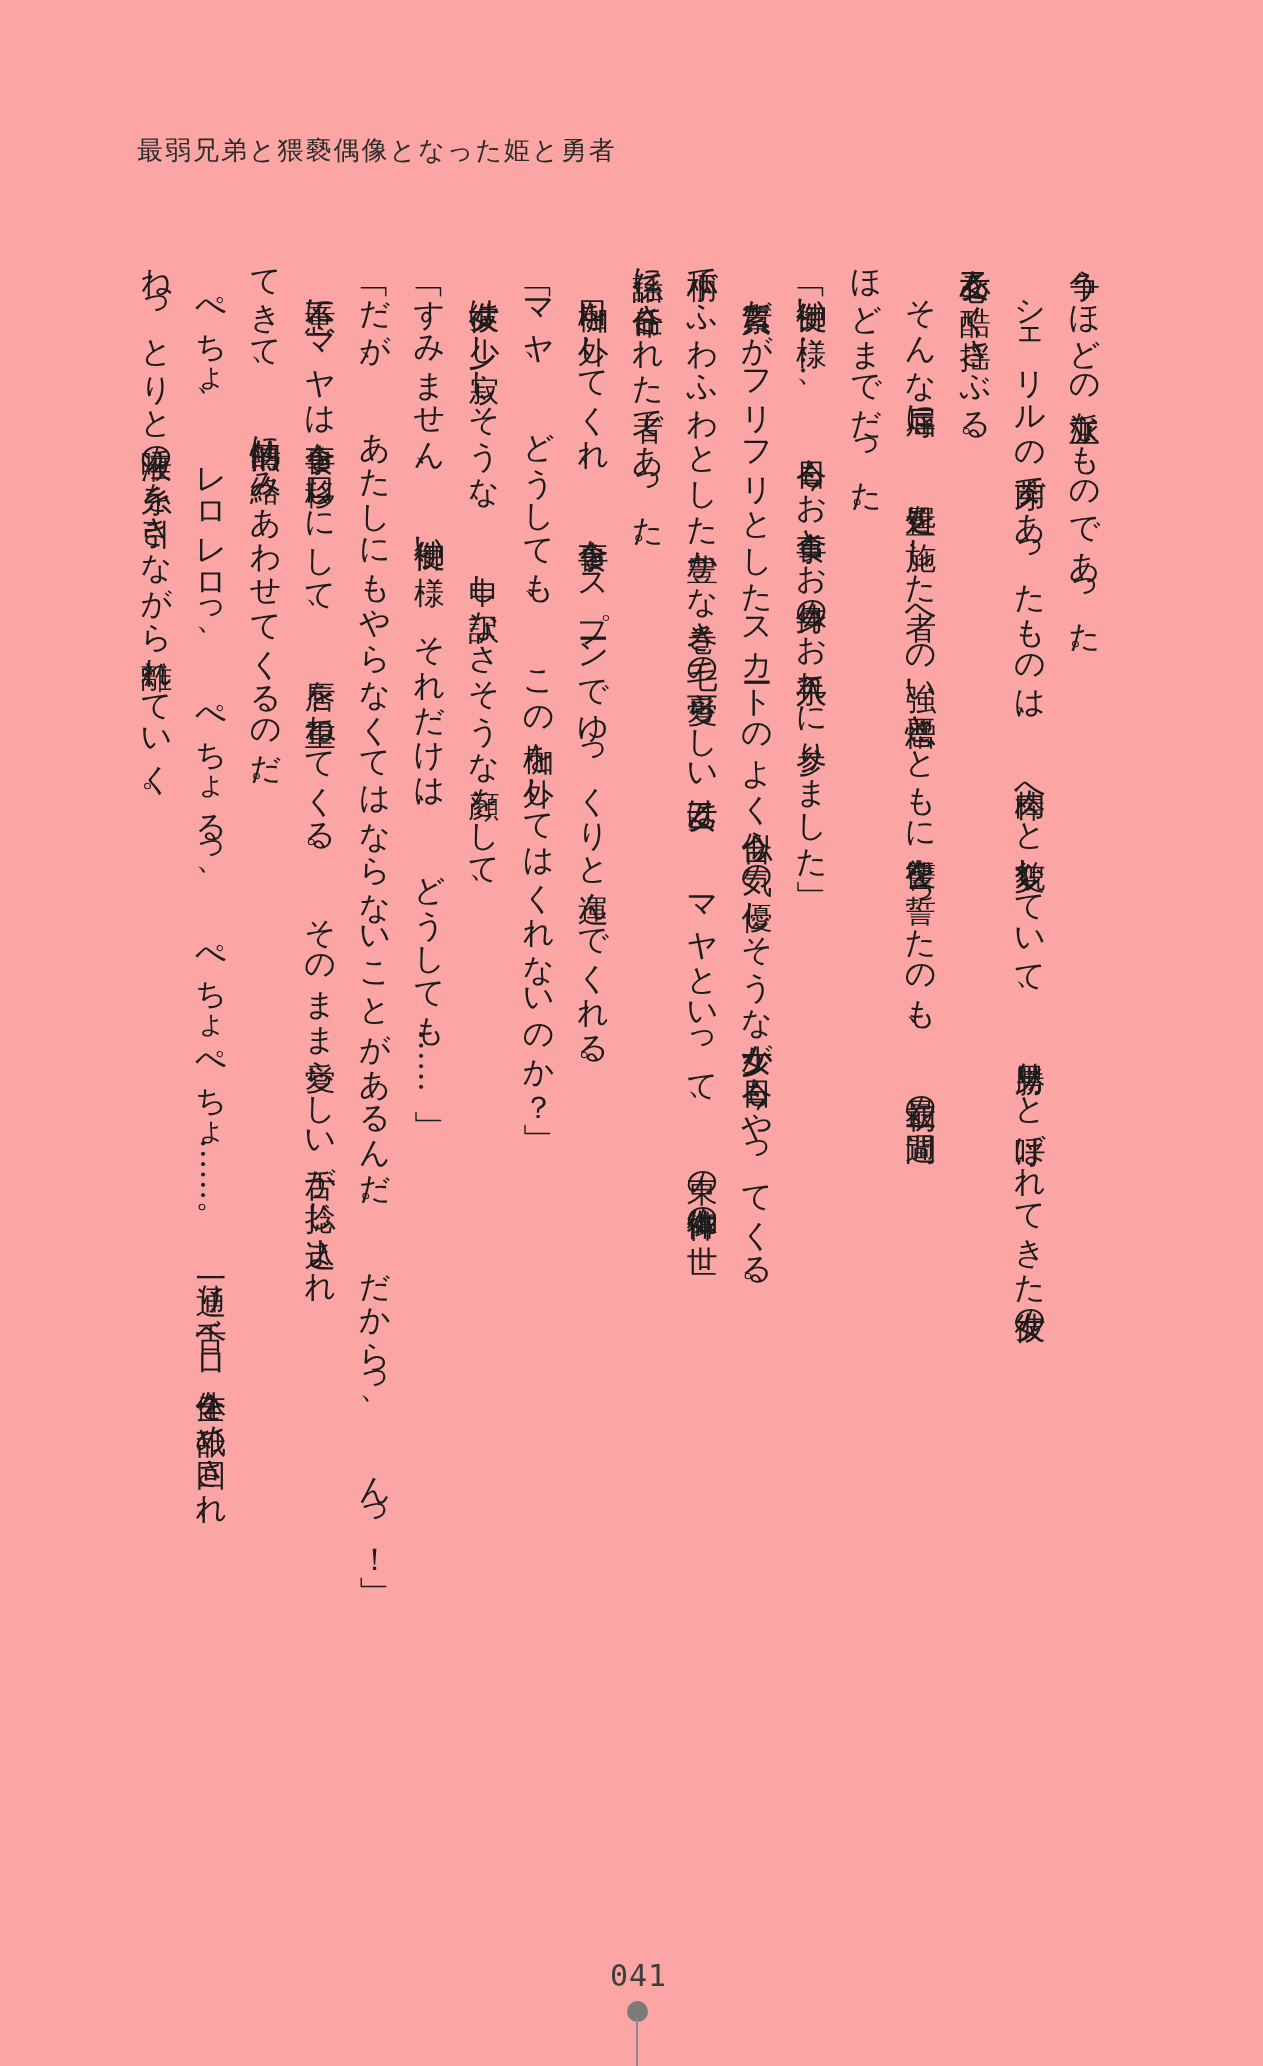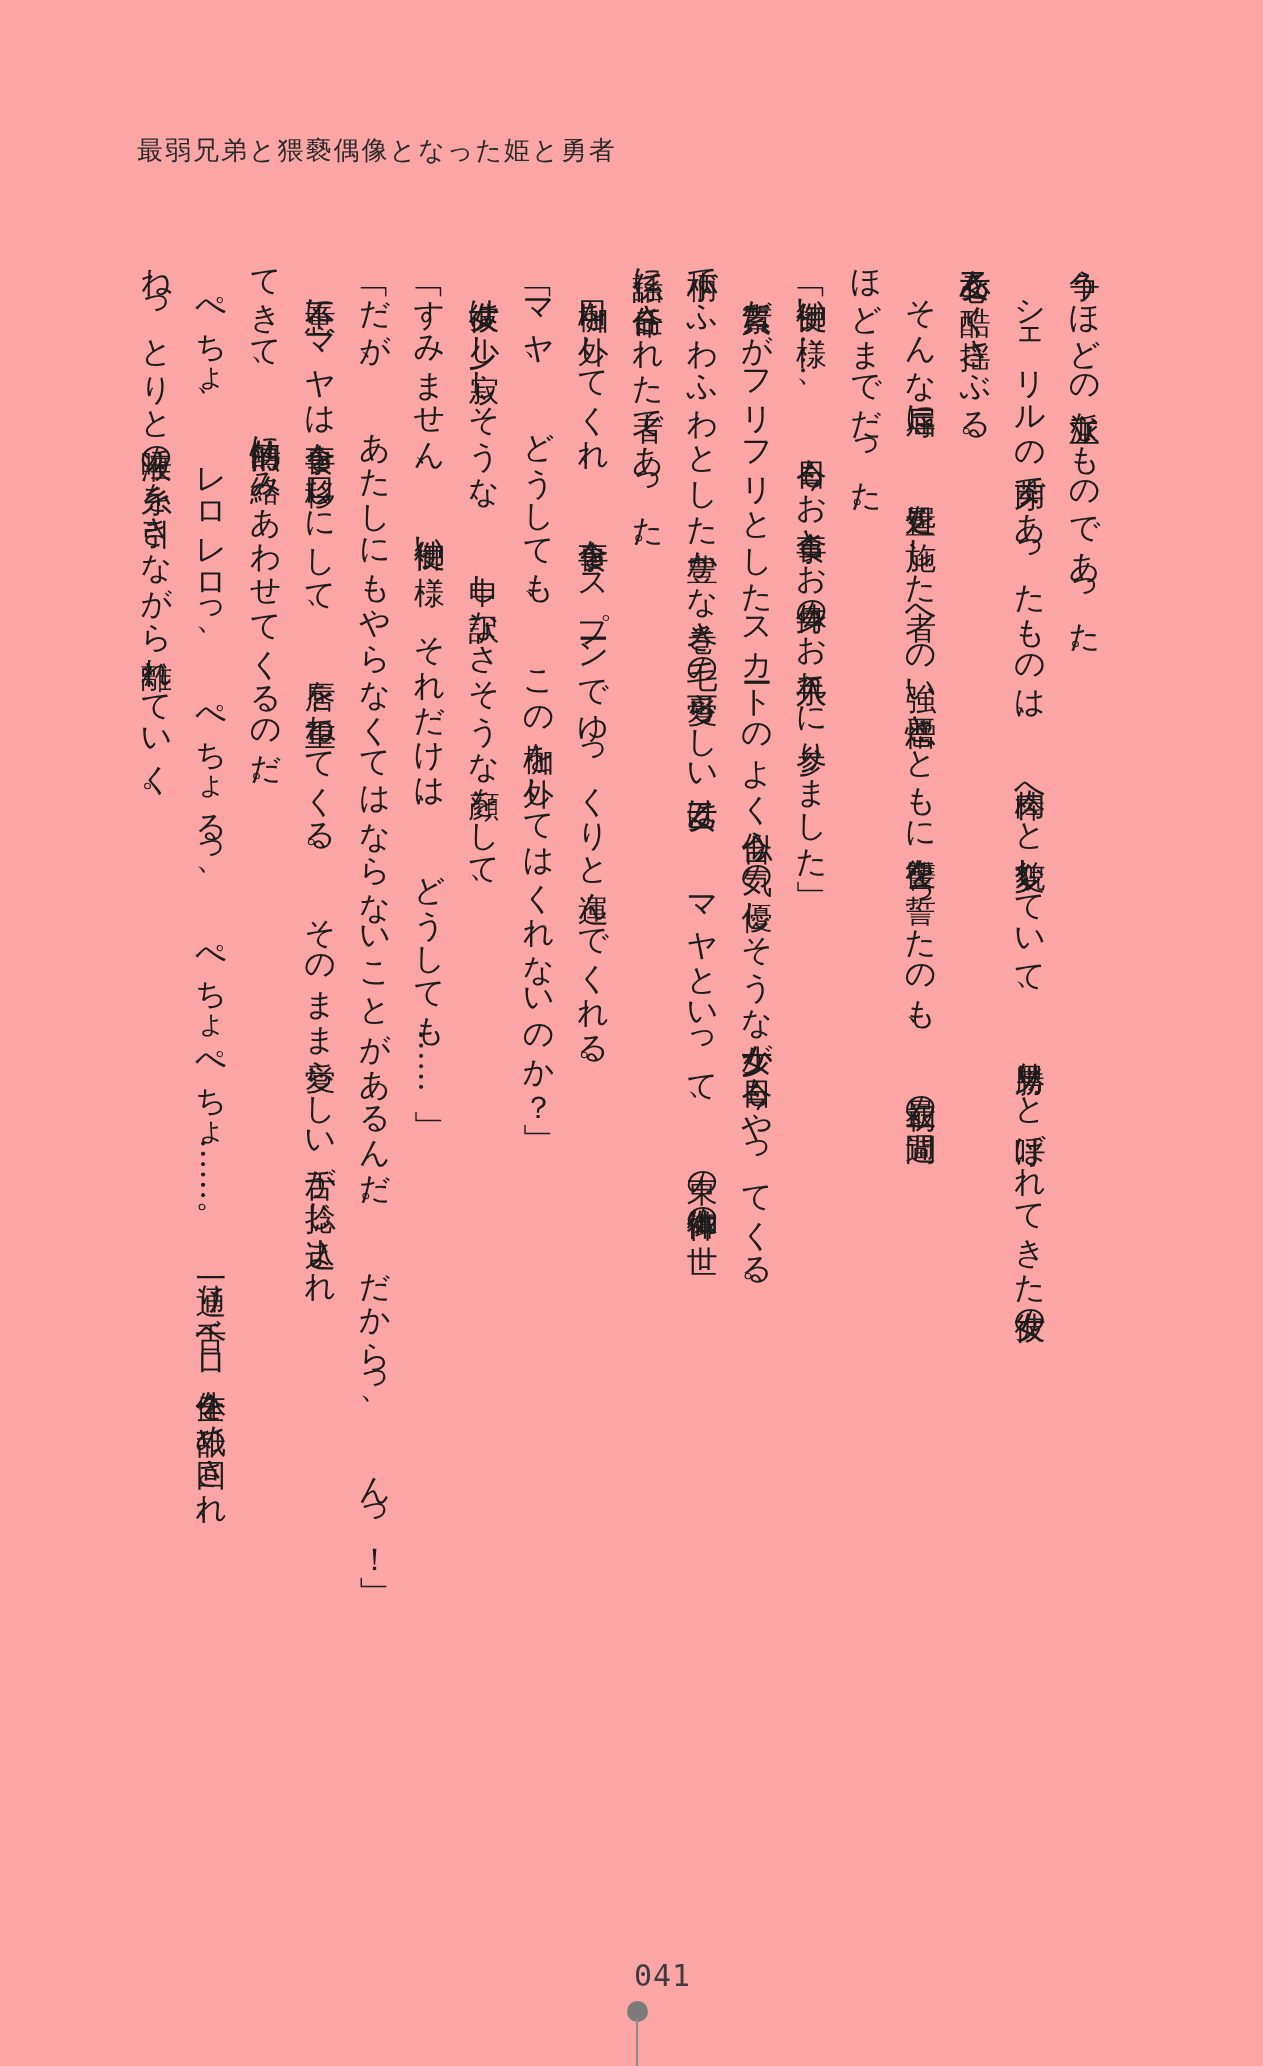--- a/index.html
+++ b/index.html
@@ -41,21 +41,21 @@
     margin: 0;
     padding: 0;
     line-height: 54.6px;     
     letter-spacing: 0;
     white-space: pre-wrap;
   }
   .ind { text-indent: 31px; } 
   
   .page-number {
     position: absolute;
-    left: 634px;
+    left: 610px;
     top: 1958px;
     width: 56px;
     text-align: center;
     font-family: "DejaVu Sans Mono", "Liberation Mono", monospace;
     font-size: 30px;
     letter-spacing: 1px;
     color: #3d3d3d;
   }
   .ornament-dot {
     position: absolute;

